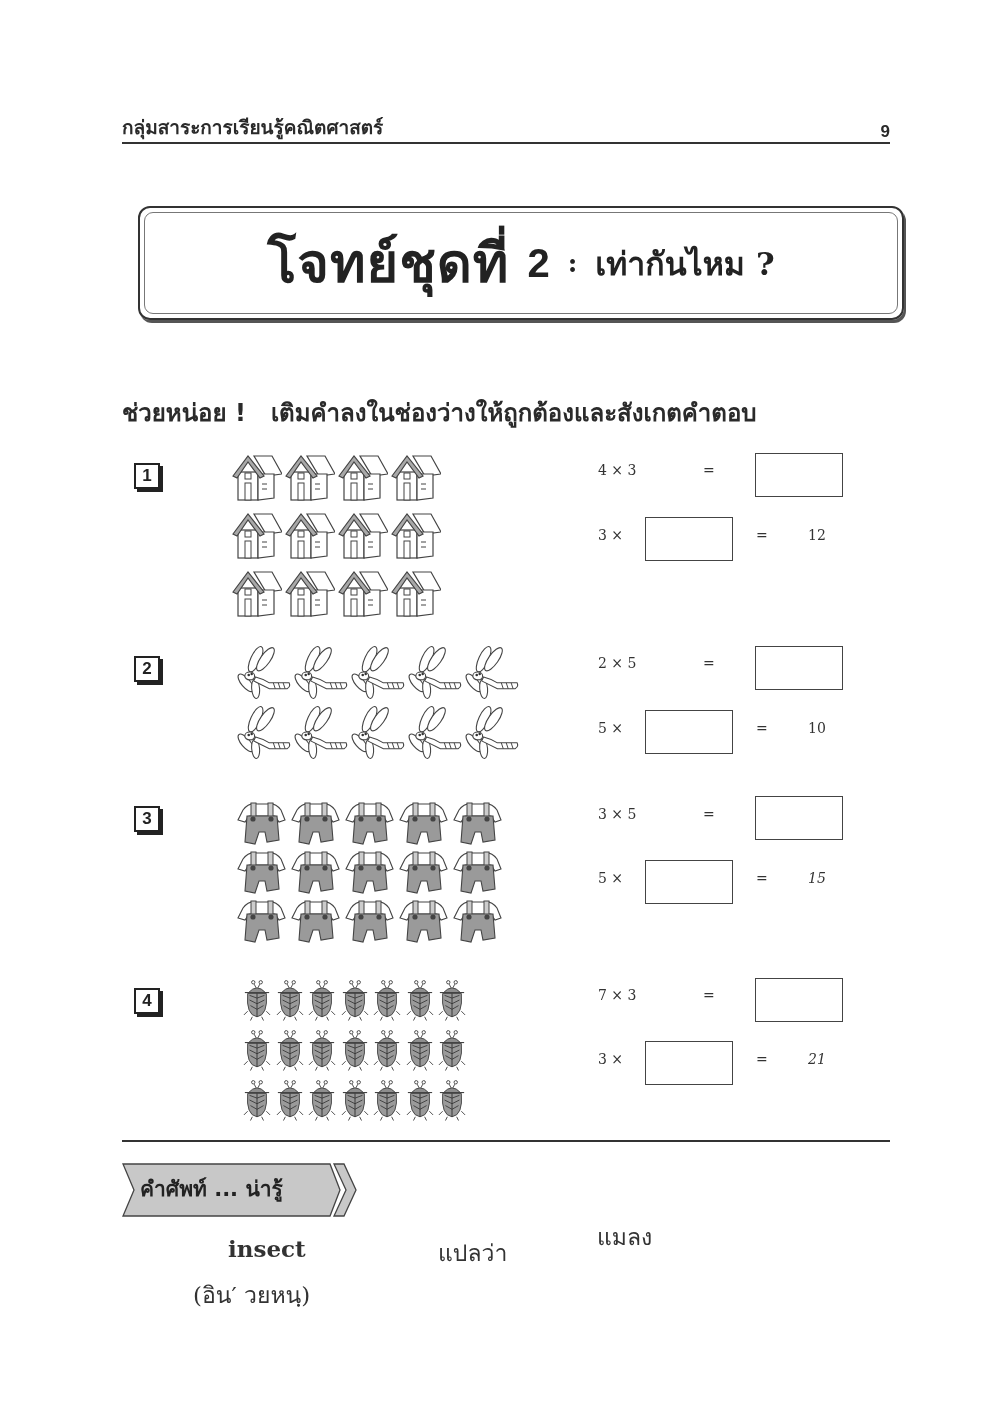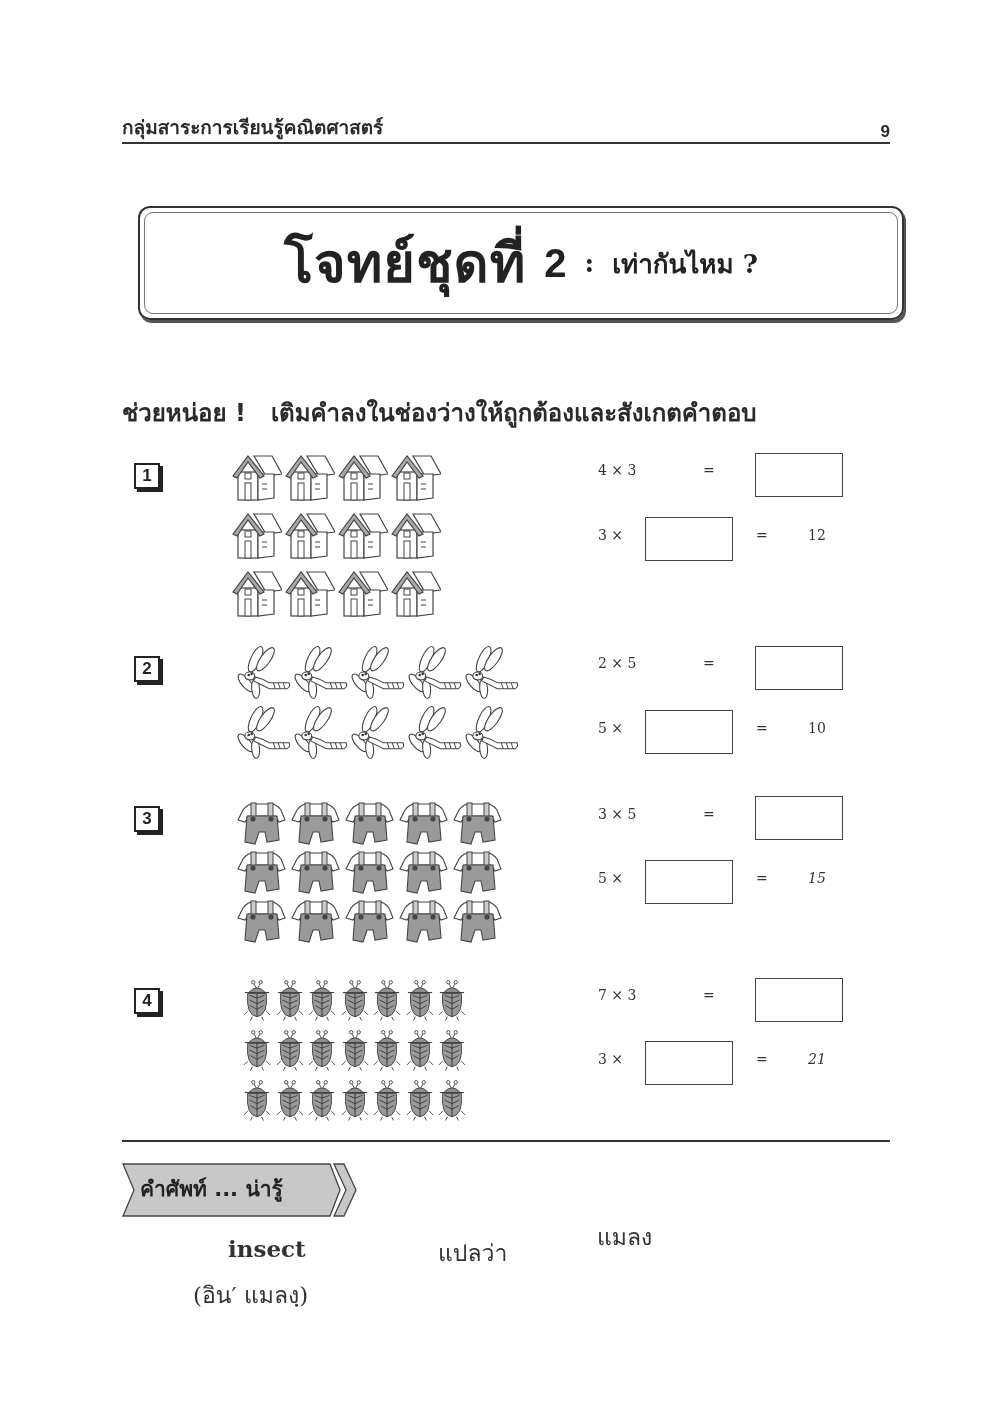--- a/index.html
+++ b/index.html
@@ -29,21 +29,21 @@
     content: ""; position: absolute; left: 4px; top: 4px; right: 4px; bottom: 4px;
     border: 1px solid #777; border-radius: 9px;
   }
   .title-inner {
     position: absolute; left: 0; right: 0; top: 0; bottom: 0;
     display: flex; align-items: center; justify-content: center; gap: 18px;
   }
   .title-main { font-family: "DejaVu Serif", serif; font-weight: bold; font-size: 54px; color: #222; letter-spacing: 1px; }
   .title-num { font-family: "Liberation Sans", sans-serif; font-weight: bold; font-size: 40px; color: #222; }
   .title-sep { font-family: "DejaVu Serif", serif; font-weight: bold; font-size: 26px; }
-  .title-sub { font-family: "DejaVu Serif", serif; font-weight: bold; font-size: 26px; color: #222; }
+  .title-sub { font-family: "DejaVu Serif", serif; font-weight: bold; font-size: 32px; color: #222; }
 
   
   .instruction {
     left: 122px; top: 393px; font-weight: bold; font-size: 24px; color: #2a2a2a;
     white-space: pre;
   }
 
   
   .badge {
     width: 26px; height: 26px; border: 2px solid #222; background: #fff;
@@ -475,13 +475,13 @@
 
 <svg class="abs vocab-tag" viewBox="0 0 240 54">
   <polygon points="1,1 208,1 218,27 208,53 1,53 12,27" fill="#c8c8c8" stroke="#444" stroke-width="1.3"></polygon>
   <polygon points="212,1 222,1 234,27 222,53 212,53 224,27" fill="#c8c8c8" stroke="#444" stroke-width="1.3"></polygon>
 </svg>
 <div class="abs vocab-label">คำศัพท์ ... น่ารู้</div>
 
 <div class="abs vocab-text" style="left:228px; top:1235px;font-weight:bold;">insect</div>
 <div class="abs vocab-text" style="left:438px; top:1235px;">แปลว่า</div>
 <div class="abs vocab-text" style="left:597px; top:1219px;">แมลง</div>
-<div class="abs vocab-text" style="left:193px; top:1277px;">(อิน′ แมลงฺ)</div>
+<div class="abs vocab-text" style="left:193px; top:1277px;">(อิน′ วยหนฺ)</div>
 
 </body></html>

